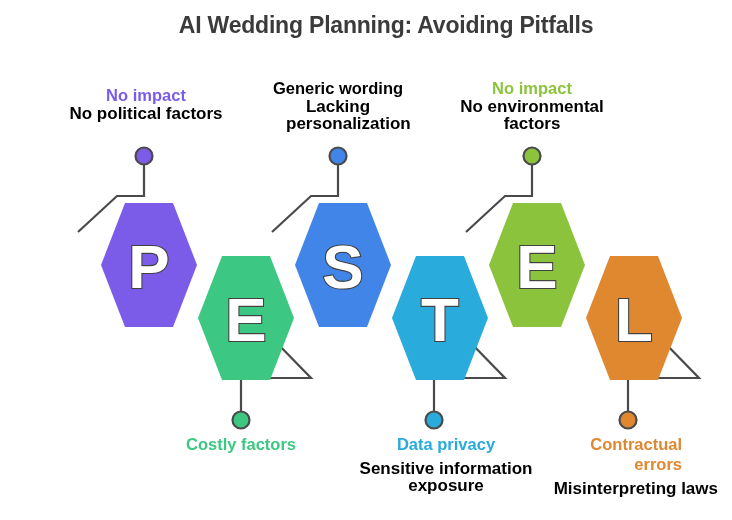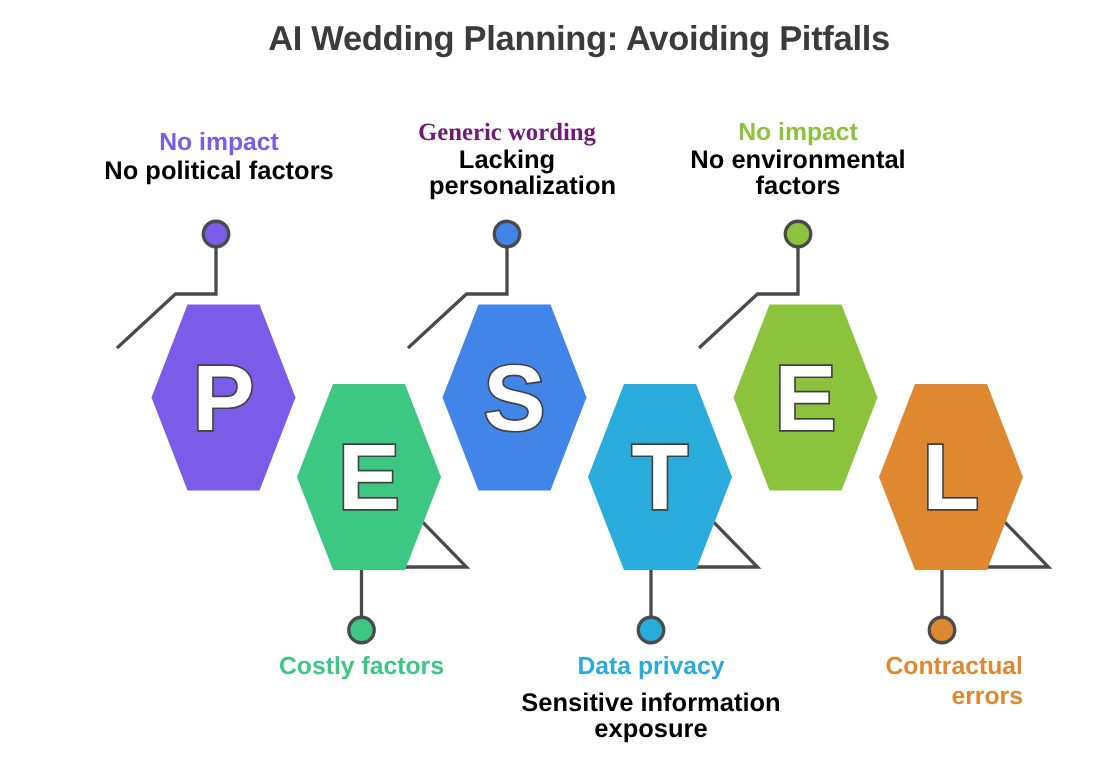--- a/index.html
+++ b/index.html
@@ -96,35 +96,36 @@
     <circle r="8.5" cx="512" cy="156" stroke="#4a4a4a" stroke-width="2.2" fill="#8CC33C"></circle>
     <circle r="8.5" cx="608" cy="420" stroke="#4a4a4a" stroke-width="2.2" fill="#E08830"></circle>
   </svg>
 
   <div class="callout above" style="left:36px;top:85px;width:180px;">
     <div class="head" style="color: rgb(123, 92, 232);">No impact</div>
     <div class="desc">No political factors</div>
   </div>
 
   <div class="callout above" style="left:228px;top:78px;width:180px;">
-    <div class="head" style="color: #701a75; font-family: Liberation Serif, serif;">Generic wording</div>
+    <div class="head" style="color: #000000;">Generic wording</div>
     <div class="desc" style="padding:0 38px;">Lacking personalization</div>
   </div>
 
   <div class="callout above" style="left:422px;top:78px;width:180px;">
     <div class="head" style="color: rgb(140, 195, 60);">No impact</div>
     <div class="desc" style="padding:0 13px;">No environmental factors</div>
   </div>
 
   <div class="callout below" style="left:131px;top:434px;width:180px;">
     <div class="head" style="color: rgb(60, 200, 130);">Costly factors</div>
   </div>
 
-  <div class="callout below" style="left:324px;top:434px;width:180px;">
+  <div class="callout below" style="left:336px;top:434px;width:180px;">
     <div class="head" style="color: rgb(41, 171, 220);">Data privacy</div>
     <div class="desc" style="padding:0 2px;">Sensitive information exposure</div>
   </div>
 
   <div class="callout below" style="left:518px;top:434px;width:180px;text-align:right;">
     <div class="head" style="padding: 0px 36px; color: rgb(224, 136, 48);">Contractual errors</div>
+    <div class="desc">Misinterpreting laws</div>
   </div>
 
 </div>
 
 </body></html>

